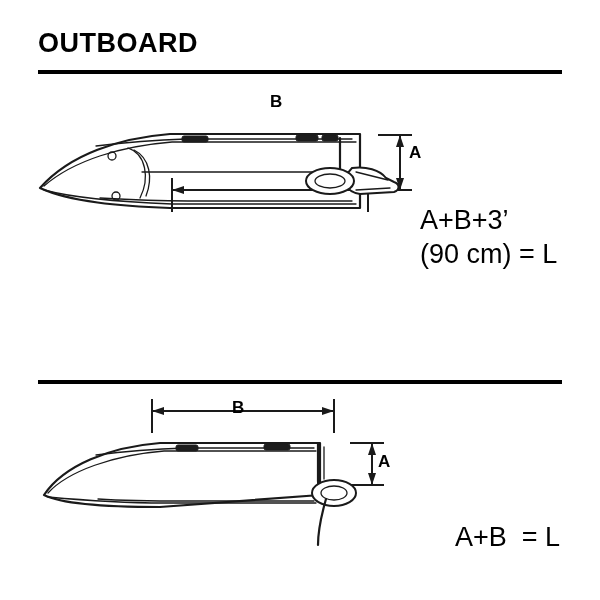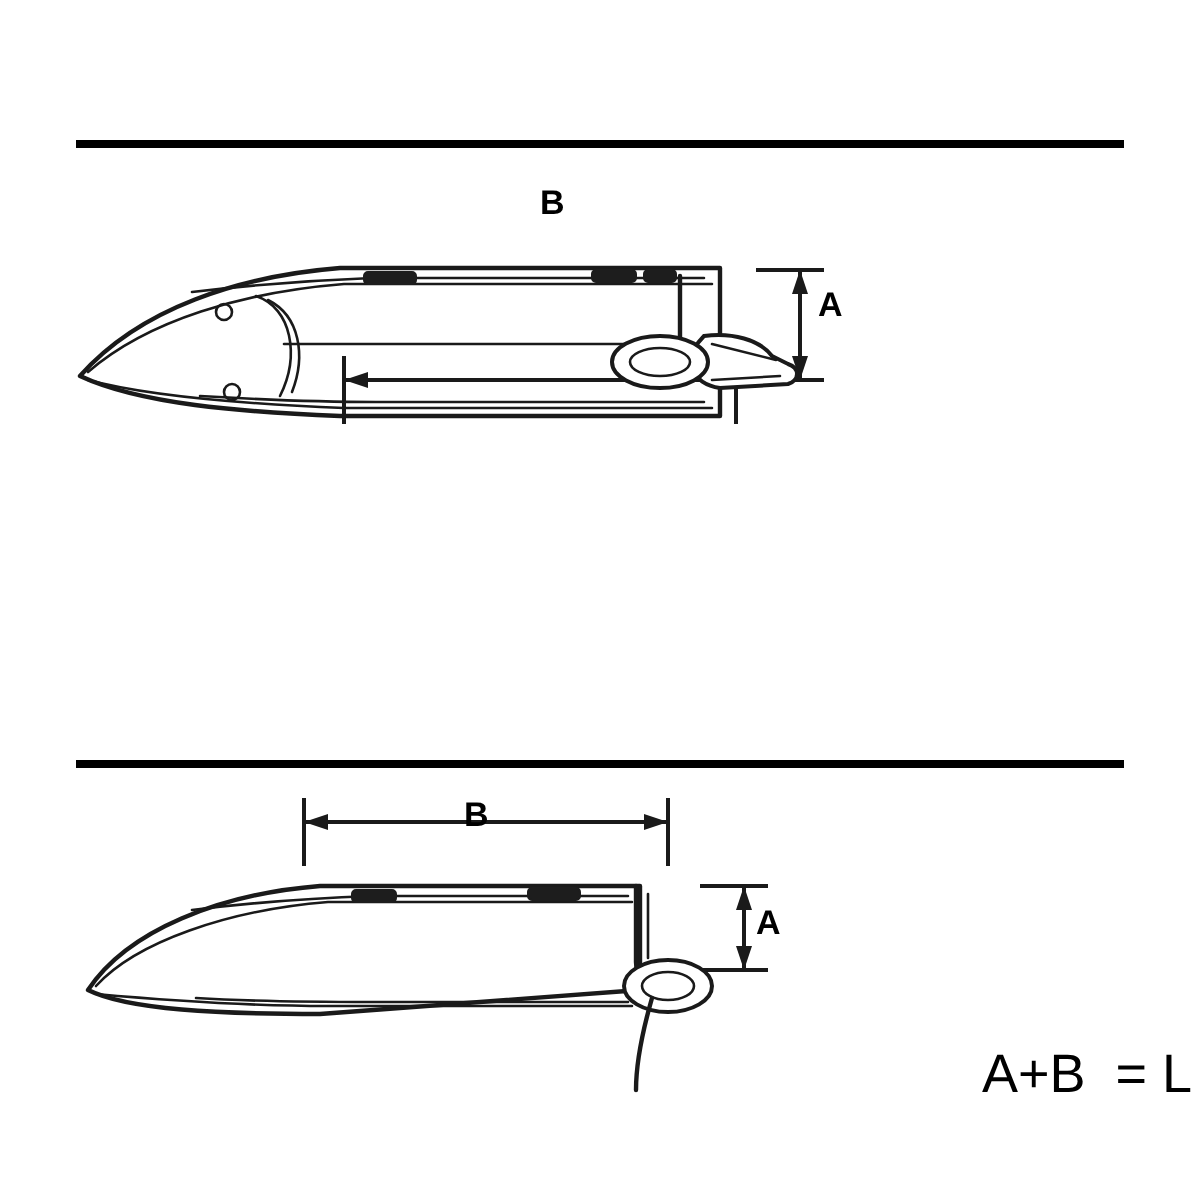--- a/index.html
+++ b/index.html
@@ -43,21 +43,21 @@
   #rule-inboard  { top: 380px; }
 
   .formula {
     position: absolute;
     font-size: 27px;
     color: #000;
     line-height: 34px;
     white-space: pre;
   }
   #formula-outboard { left: 420px; top: 203px; }
-  #formula-inboard  { left: 455px; top: 520px; margin-left: 36px; }
+  #formula-inboard  { left: 455px; top: 520px; }
 
   .dim-label {
     position: absolute;
     font-size: 17px;
     font-weight: bold;
     color: #000;
   }
 
   svg { display: block; }
   .drawing {
@@ -69,20 +69,21 @@
   .hull-thin { fill: none; stroke: #1a1a1a; stroke-width: 1.3; stroke-linejoin: round; stroke-linecap: round; }
   .hull-fill-dark { fill: #1d1d1d; stroke: #1d1d1d; stroke-width: 1; }
   .hull-fill-white { fill: #ffffff; stroke: #1a1a1a; stroke-width: 2; }
   .dim-line { stroke: #1a1a1a; stroke-width: 2; fill: none; }
 </style>
 </head>
 <body>
 
 <div class="page">
 
+  <div class="section-title" id="title-outboard">OUTBOARD</div>
   <div class="rule" id="rule-outboard"></div>
 
   <svg class="drawing" width="600" height="300" style="top:80px;left:0;">
 
     <g>
       <line class="dim-line" x1="172" y1="110" x2="368" y2="110"></line>
       <polygon points="172,110 184,106 184,114" fill="#1a1a1a"></polygon>
       <polygon points="368,110 356,106 356,114" fill="#1a1a1a"></polygon>
       <line class="dim-line" x1="172" y1="98" x2="172" y2="132"></line>
       <line class="dim-line" x1="368" y1="98" x2="368" y2="132"></line>
@@ -135,20 +136,22 @@
       <ellipse class="hull-fill-white" cx="330" cy="101" rx="24" ry="13"></ellipse>
       <ellipse class="hull-thin" cx="330" cy="101" rx="15" ry="7"></ellipse>
       <path class="hull-thin" d="M 356 92 L 388 100"></path>
       <path class="hull-thin" d="M 356 110 L 390 108"></path>
     </g>
   </svg>
 
   <div class="dim-label" style="left:270px;top:92px;">B</div>
   <div class="dim-label" style="left:409px;top:143px;">A</div>
 
+  <div class="formula" id="formula-outboard">A+B+3’
+(90 cm) = L</div>
 
   <div class="rule" id="rule-inboard"></div>
 
   <svg class="drawing" width="600" height="200" style="top:395px;left:0;">
 
     <g>
       <line class="dim-line" x1="152" y1="16" x2="334" y2="16"></line>
       <polygon points="152,16 164,12 164,20" fill="#1a1a1a"></polygon>
       <polygon points="334,16 322,12 322,20" fill="#1a1a1a"></polygon>
       <line class="dim-line" x1="152" y1="4" x2="152" y2="38"></line>

